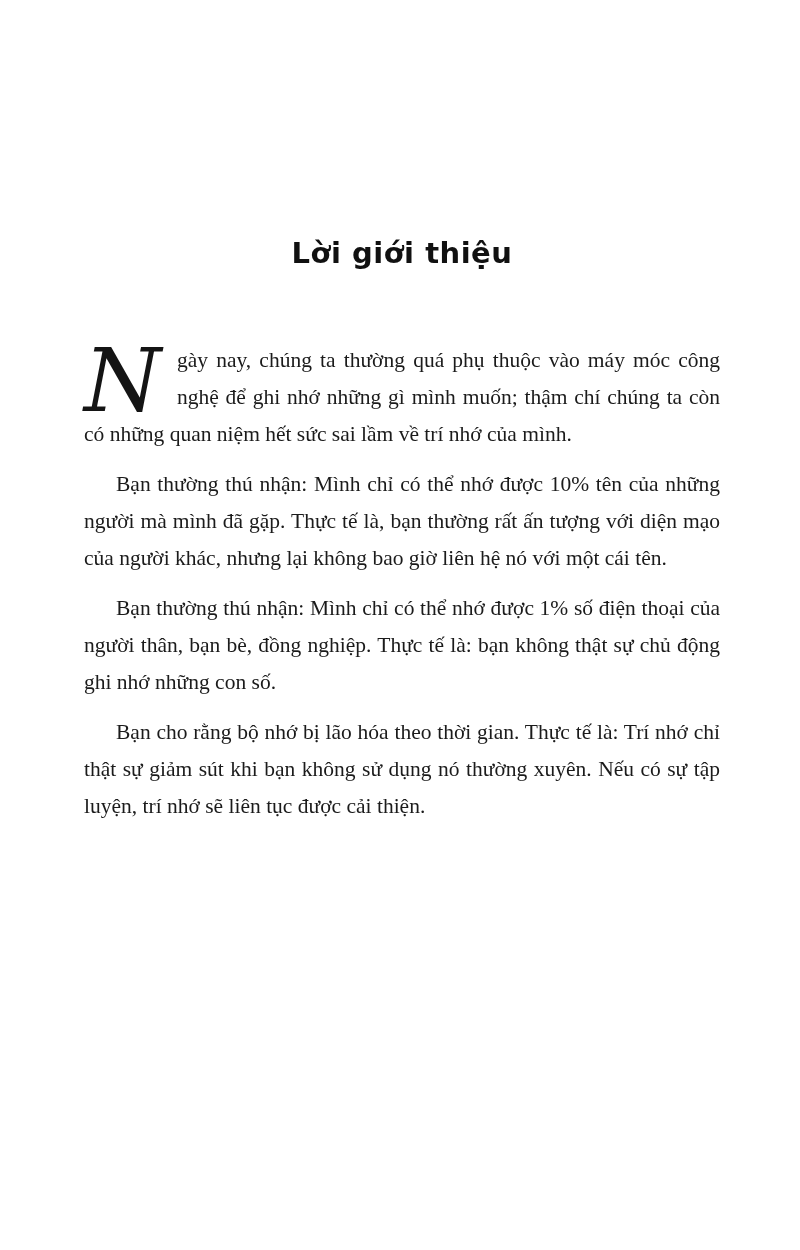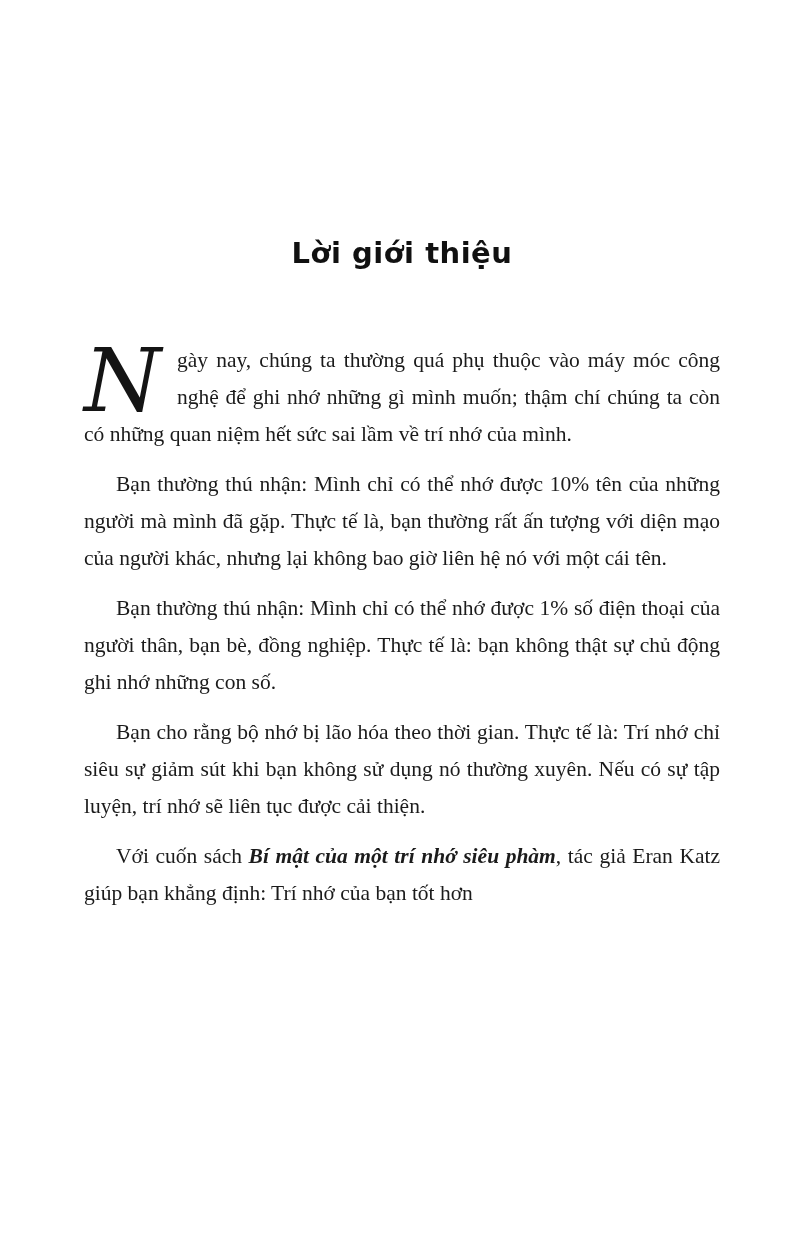--- a/index.html
+++ b/index.html
@@ -64,19 +64,16 @@
   <p class="para">
     <span class="dropcap">N</span><span>gày nay, chúng ta thường quá phụ thuộc vào máy móc công nghệ để ghi nhớ những gì mình muốn; thậm chí chúng ta còn có những quan niệm hết sức sai lầm về trí nhớ của mình.</span>
   </p>
   <div class="clear"></div>
 
 
   <p class="para indent">Bạn thường thú nhận: Mình chỉ có thể nhớ được 10% tên của những người mà mình đã gặp. Thực tế là, bạn thường rất ấn tượng với diện mạo của người khác, nhưng lại không bao giờ liên hệ nó với một cái tên.</p>
 
   <p class="para indent">Bạn thường thú nhận: Mình chỉ có thể nhớ được 1% số điện thoại của người thân, bạn bè, đồng nghiệp. Thực tế là: bạn không thật sự chủ động ghi nhớ những con số.</p>
 
-  <p class="para indent">Bạn cho rằng bộ nhớ bị lão hóa theo thời gian. Thực tế là: Trí nhớ chỉ siêu sự giảm sút khi bạn không sử dụng nó thường xuyên. Nếu có sự tập luyện, trí nhớ sẽ liên tục được cải thiện.</p>
+  <p class="para indent">Bạn cho rằng bộ nhớ bị lão hóa theo thời gian. Thực tế là: Trí nhớ chỉ thật sự giảm sút khi bạn không sử dụng nó thường xuyên. Nếu có sự tập luyện, trí nhớ sẽ liên tục được cải thiện.</p>
 
-  <p class="para indent">
-    <span>Với cuốn sách </span><em class="book-title">Bí mật của một trí nhớ siêu phàm</em><span>, tác giả Eran Katz giúp bạn khẳng định: Trí nhớ của bạn tốt hơn</span>
-  </p>
 
 </div>
 
 </body></html>

